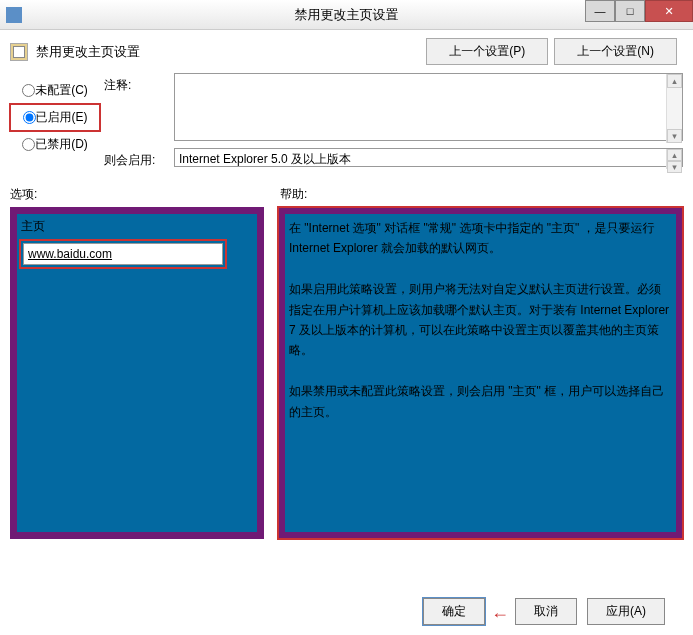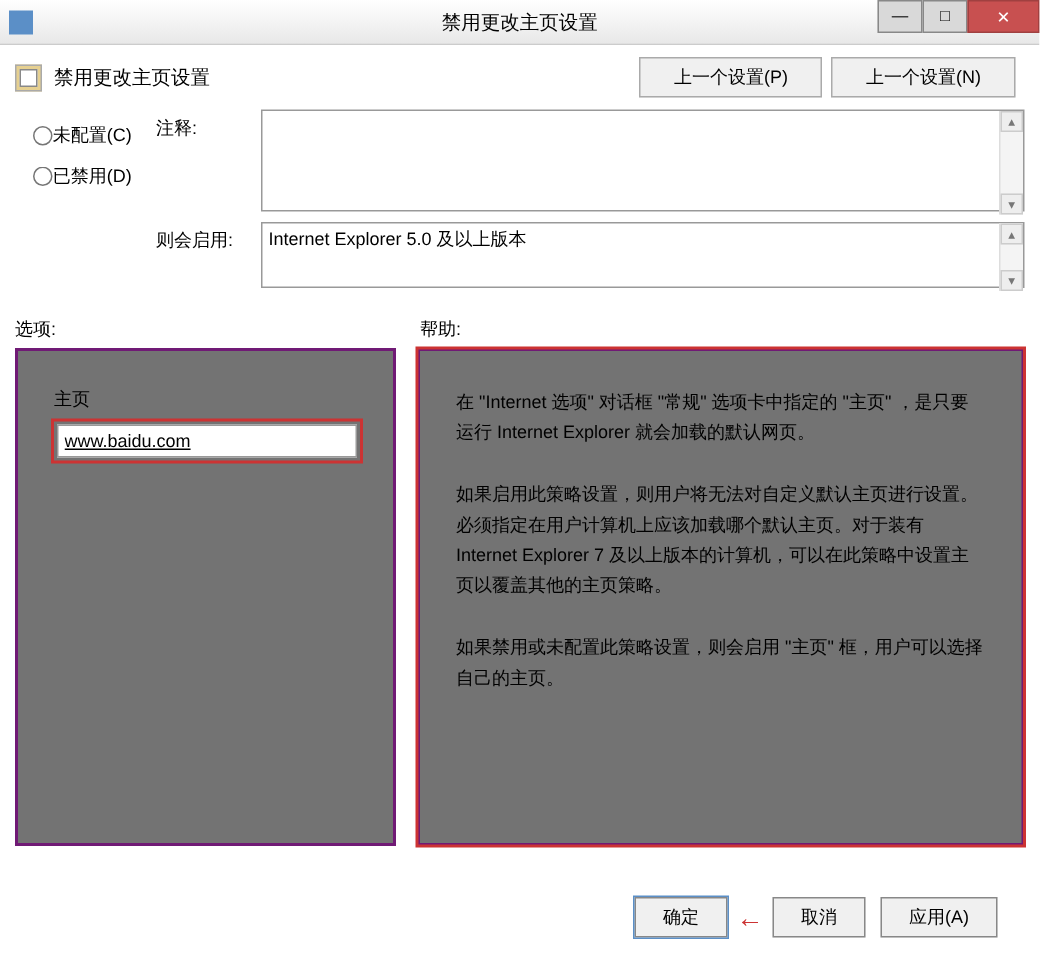--- a/index.html
+++ b/index.html
@@ -25,29 +25,29 @@
     .radio-row.hl { outline: 2px solid #c33; outline-offset: -1px; }
     .radio-row input { cursor: pointer; }
     .radio-row label { cursor: pointer; }
     
     .fields-col { flex: 1; padding-left: 4px; }
     .field-row { display: flex; align-items: flex-start; margin-bottom: 4px; }
     .field-label { width: 70px; padding-top: 4px; }
     .field-box { flex: 1; position: relative; }
     .textarea-like { border: 1px solid #999; background: #fff; width: 100%; resize: none; font-family: inherit; font-size: 12px; padding: 2px 4px; }
     .comment-box { height: 68px; }
-    .platform-box { height: 44px; }
+    .platform-box { height: 19px; }
     .mini-scroll { position: absolute; right: 1px; top: 1px; bottom: 1px; width: 16px; background: #f4f4f4; border-left: 1px solid #ddd; display: flex; flex-direction: column; justify-content: space-between; }
     .mini-scroll span { height: 14px; display: flex; align-items: center; justify-content: center; color: #777; font-size: 9px; cursor: pointer; background: #eee; border: 1px solid #ccc; }
     
     .labels-row { display: flex; padding: 12px 10px 4px 10px; }
     .labels-row .lbl-left { width: 270px; }
     
     .panels-row { display: flex; padding: 0 10px; gap: 14px; height: 332px; }
-    .panel { border: 2px solid #701a75; background: #737373; padding: 24px; position: relative; }
+    .panel { border: 7px solid #701a75; background: #0369a1; padding: 4px; position: relative; }
     .panel-left { width: 254px; }
     .panel-right { flex: 1; outline: 2px solid #c33; outline-offset: -1px; }
     
     .opt-label { margin-bottom: 6px; }
     .opt-input-wrap { outline: 2px solid #c33; padding: 2px; display: inline-block; }
     .opt-input { border: 1px solid #999; background: #fff; padding: 3px 4px; width: 200px; font-family: inherit; font-size: 12px; text-decoration: underline; }
     
     .help-text { line-height: 1.7; white-space: pre-wrap; }
     
     .footer-btns { position: absolute; right: 28px; bottom: 10px; display: flex; gap: 10px; align-items: center; }
@@ -75,20 +75,24 @@
     <button class="navbtn">上一个设置(P)</button>
     <button class="navbtn">上一个设置(N)</button>
   </div>
 </div>
 
 <div class="config-area">
   <div class="radio-col">
     <div class="radio-row">
       <input type="radio" name="state" style="">
       <label>未配置(C)</label>
+    </div>
+    <div class="radio-row hl">
+      <input type="radio" name="state" checked="" style="">
+      <label>已启用(E)</label>
     </div>
     <div class="radio-row">
       <input type="radio" name="state" style="">
       <label>已禁用(D)</label>
     </div>
   </div>
 
   <div class="fields-col">
     <div class="field-row">
       <div class="field-label">注释:</div>

